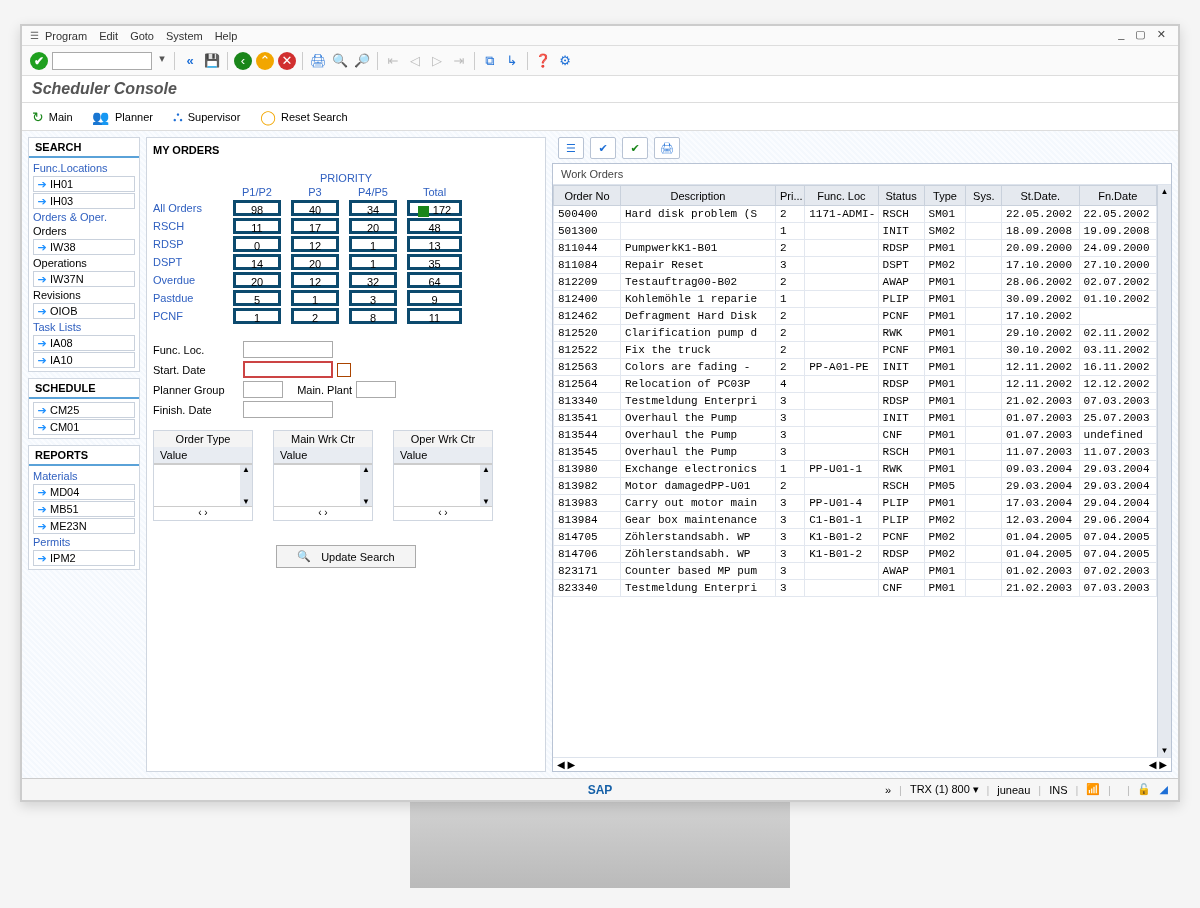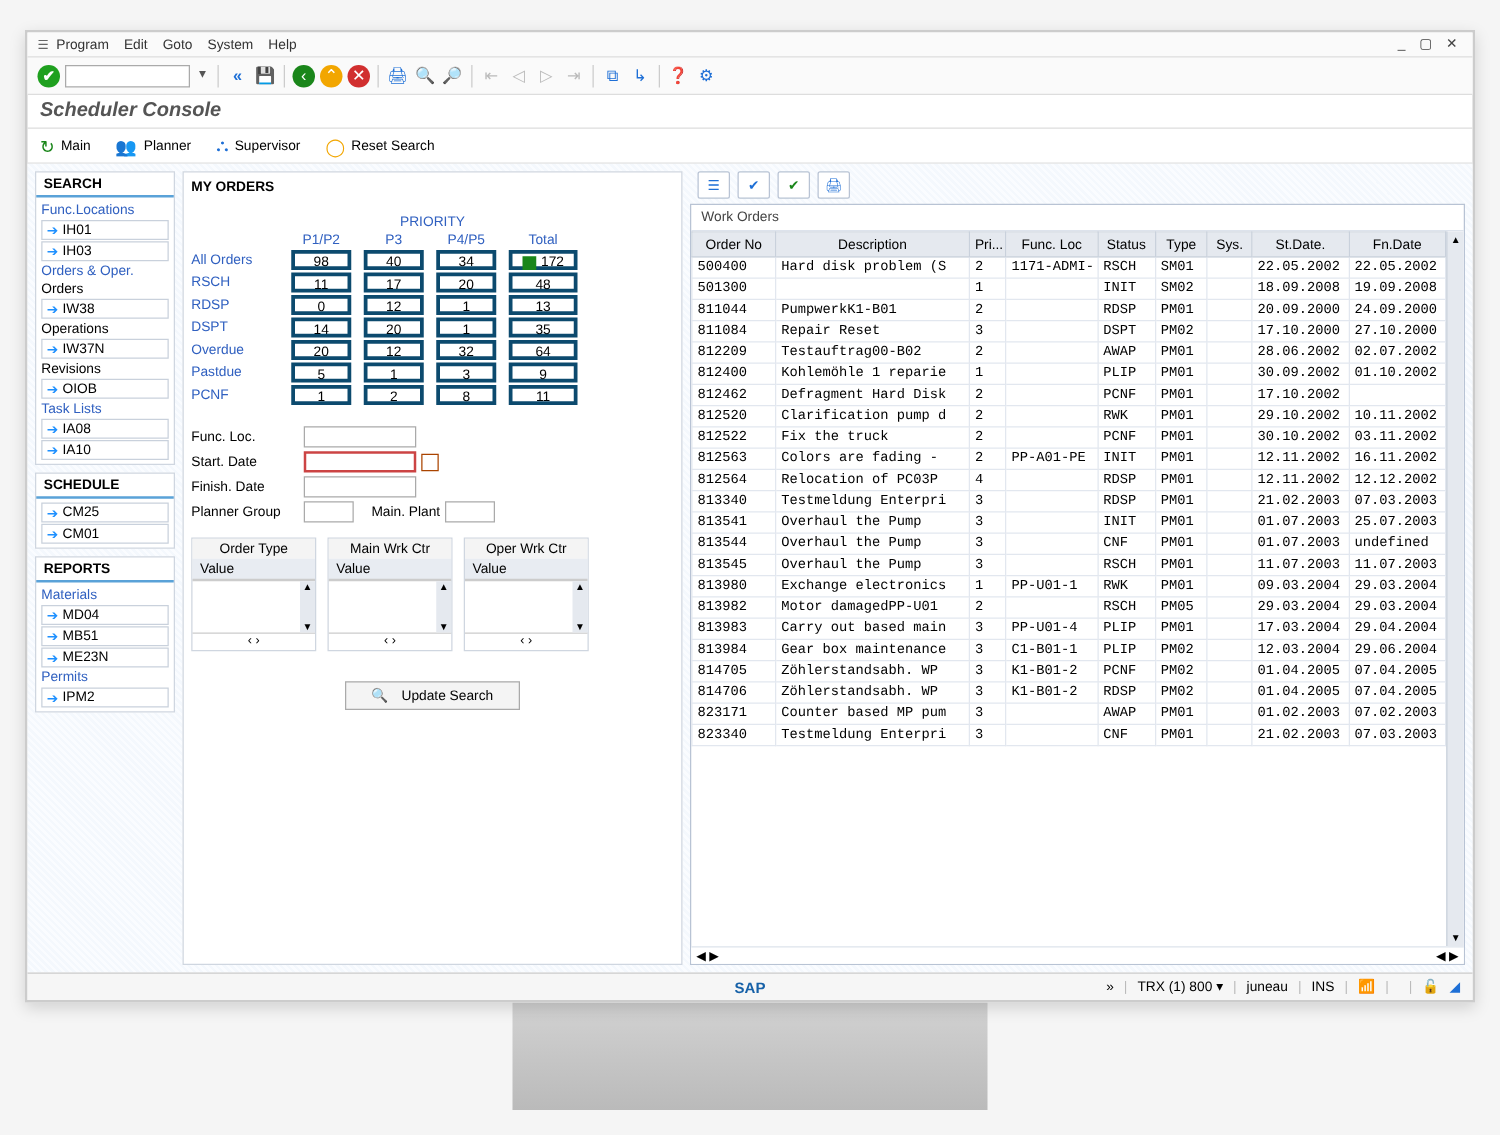--- a/index.html
+++ b/index.html
@@ -70,21 +70,21 @@
   .plain-lbl { font-size:11px; margin:2px 0; display:block; }
   .mid-title { font-weight:bold; margin-bottom:16px; }
   .prio-header { text-align:center; color:#3060c0; margin:4px 0 2px; }
   .prio-table { display:grid; grid-template-columns: 70px 48px 48px 48px 55px; gap:2px 10px; align-items:center; }
   .prio-table .rowlbl { color:#3060c0; font-size:11px; cursor:pointer; }
   .prio-cell { border:3px solid #0c4a6e; height:16px; line-height:14px; text-align:center; font-size:11px; background:#fff; cursor:pointer; }
   .prio-total-green::before { content:""; display:inline-block;width:11px;height:11px;background:#1a861a; margin-right:4px; vertical-align:middle;}
   .filter-row { display:flex; align-items:center; margin:3px 0; gap:4px;}
   .filter-row label { width:86px; }
   .txt-in { border:1px solid #aaa; height:17px; width:90px; padding:0 2px; }
-  .filter-boxes { display:flex; gap:9px; margin-top:12px; }
+  .filter-boxes { display:flex; gap:20px; margin-top:12px; }
   .fbox { border:1px solid #cfd6e0; width:100px; font-size:11px; }
   .fbox-hd { text-align:center; padding:2px; background:#f4f4f4; }
   .fbox-val { background:#e8ecf2; padding:2px 6px; border-bottom:1px solid #ccc; }
   .fbox-body { height:42px; border-top:1px solid #ccc; position:relative;}
   .fbox-nav { text-align:center; height:14px; font-size:10px; border-top:1px solid #ccc;}
   .scroll-ud { position:absolute; right:0; top:0; bottom:0; width:12px; background:#e5e9ef; display:flex; flex-direction:column; justify-content:space-between; font-size:8px; text-align:center; }
   .upd-btn { margin:24px auto 0; display:flex;align-items:center; gap:10px; border:1px solid #aaa; background:#f4f4f4; padding:4px 20px; cursor:pointer; width:fit-content;}
   
   .r-tabs { display:flex; gap:6px; padding:0 6px 4px; }
   .r-tab { border:1px solid #b8c3d4; background:#fff; width:26px;height:22px; display:flex;align-items:center;justify-content:center; cursor:pointer; border-radius:2px;}
@@ -297,26 +297,26 @@
       <div style="height:14px"></div>
       <div class="filter-row">
           <label>Func. Loc.</label>
           <input class="txt-in" style="">
         </div>
       <div class="filter-row">
           <label>Start. Date</label>
           <input class="txt-in" style="border: 2px solid rgb(204, 68, 68);">
           <span class="calico"></span>
         </div>
+      <div class="filter-row"><label>Planner Group</label><input class="txt-in" style="width: 40px;">
+        &nbsp;&nbsp;<label style="width:auto">Main. Plant</label><input class="txt-in" style="width: 40px;"></div>
       <div class="filter-row">
           <label>Finish. Date</label>
           <input class="txt-in" style="">
         </div>
-      <div class="filter-row"><label>Planner Group</label><input class="txt-in" style="width: 40px;">
-        &nbsp;&nbsp;<label style="width:auto">Main. Plant</label><input class="txt-in" style="width: 40px;"></div>
 
       <div class="filter-boxes" id="filter-boxes">
           <div class="fbox">
     <div class="fbox-hd">Order Type</div>
     <div class="fbox-val">Value</div>
     <div class="fbox-body">
               <div class="scroll-ud">
                 <span>▲</span>
                 <span>▼</span>
               </div>
@@ -477,21 +477,21 @@
                   </tr>
                   <tr>
                     <td>812520</td>
                     <td>Clarification pump d</td>
                     <td>2</td>
                     <td></td>
                     <td>RWK</td>
                     <td>PM01</td>
                     <td></td>
                     <td>29.10.2002</td>
-                    <td>10.11.2002</td>
+                    <td>02.11.2002</td>
                   </tr>
                   <tr>
                     <td>812522</td>
                     <td>Fix the truck</td>
                     <td>2</td>
                     <td></td>
                     <td>PCNF</td>
                     <td>PM01</td>
                     <td></td>
                     <td>30.10.2002</td>
@@ -580,21 +580,21 @@
                     <td>2</td>
                     <td></td>
                     <td>RSCH</td>
                     <td>PM05</td>
                     <td></td>
                     <td>29.03.2004</td>
                     <td>29.03.2004</td>
                   </tr>
                   <tr>
                     <td>813983</td>
-                    <td>Carry out based main</td>
+                    <td>Carry out motor main</td>
                     <td>3</td>
                     <td>PP-U01-4</td>
                     <td>PLIP</td>
                     <td>PM01</td>
                     <td></td>
                     <td>17.03.2004</td>
                     <td>29.04.2004</td>
                   </tr>
                   <tr>
                     <td>813984</td>

